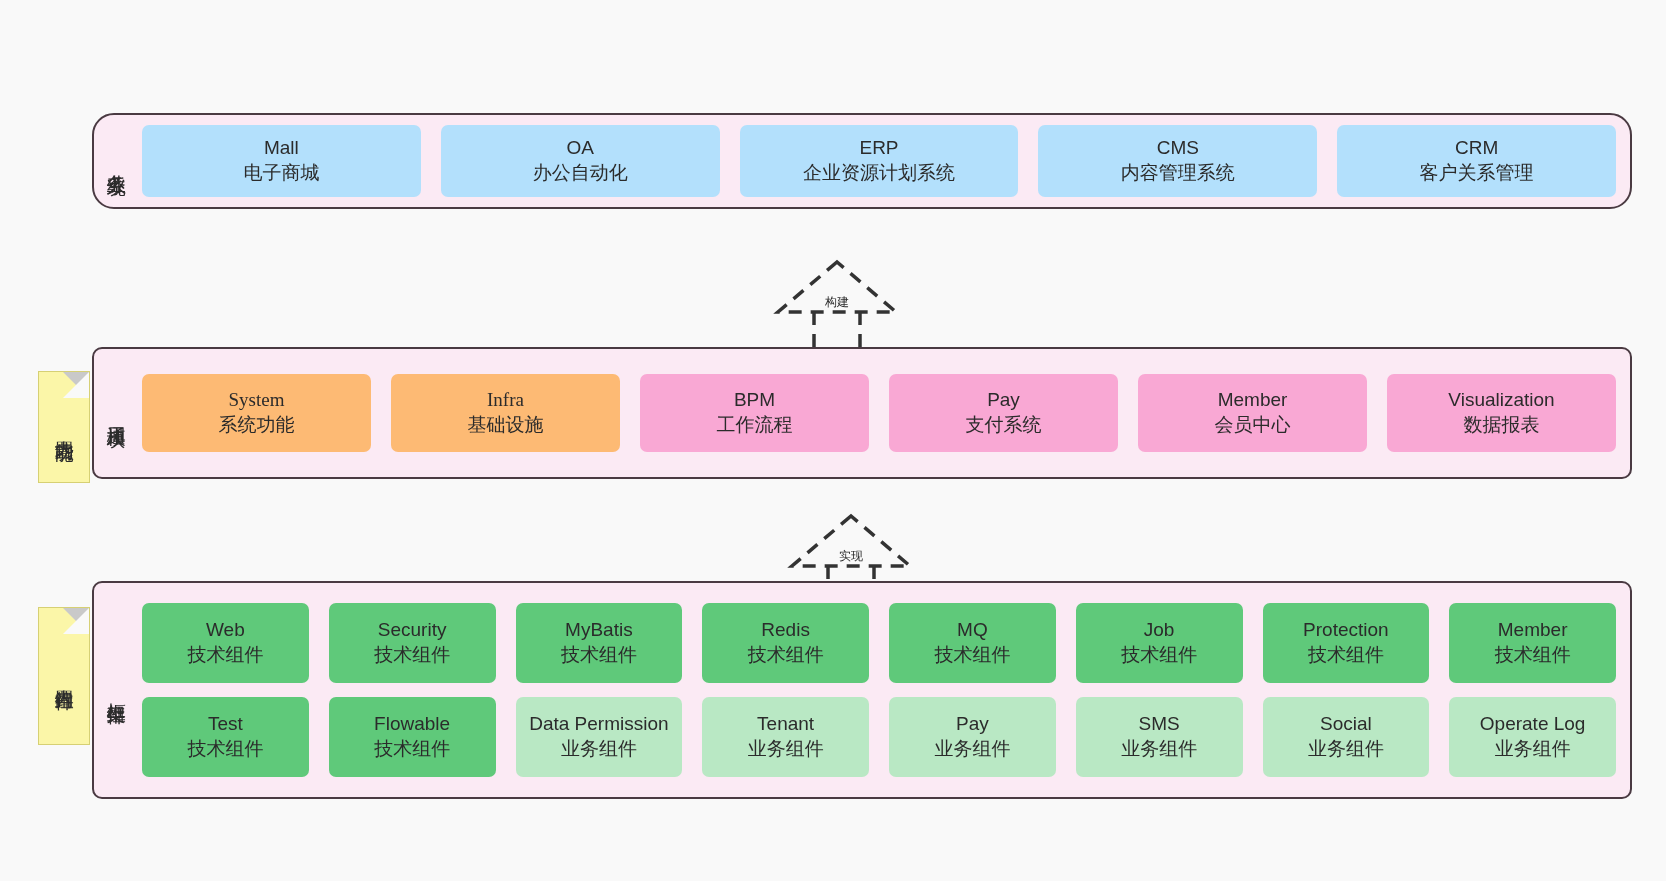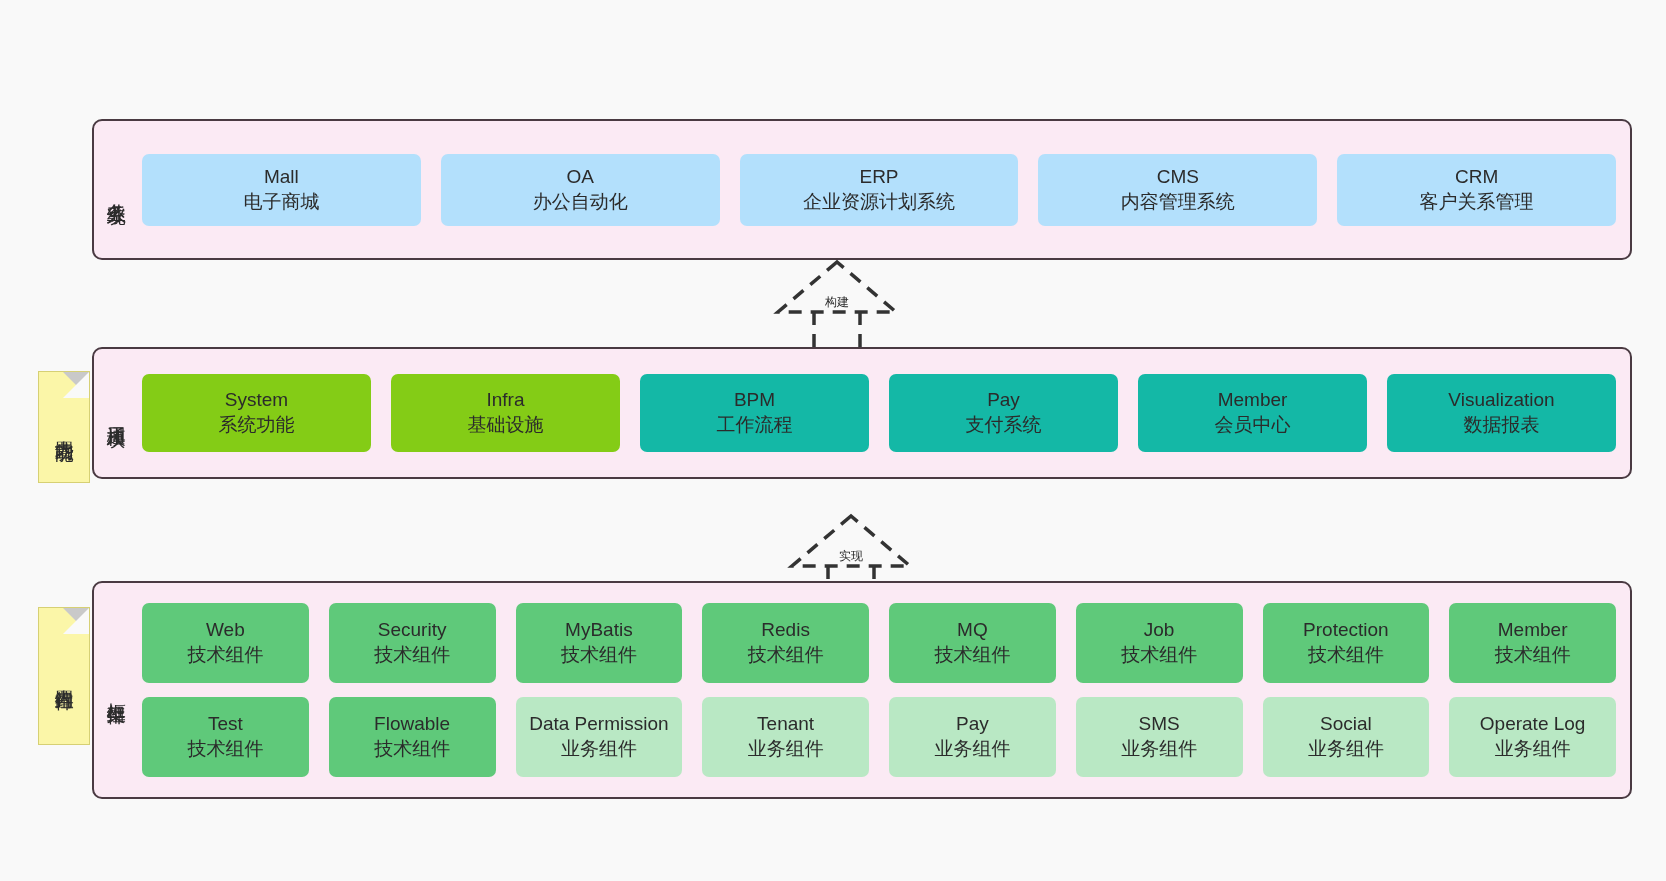--- a/index.html
+++ b/index.html
@@ -80,27 +80,27 @@
     color: #2b2b2b;
     box-sizing: border-box;
     padding: 4px 6px;
     min-width: 0;
   }
   .cell .cell-en { white-space: normal; }
   .cell .cell-cn { white-space: nowrap; }
 
   
   .c-blue       { background: #b3e0fc; }
-  .c-red        { background: #84cc16; }
-  .c-pink       { background: #14b8a6; }
+  .c-red        { background: #fdba74; font-family: Liberation Serif, serif; }
+  .c-pink       { background: #f9a8d4; }
   .c-green      { background: #5fc97a; }
   .c-lightgreen { background: #b9e8c4; }
 
   
-  #layer-business { left: 92px;  top: 119px; width: 1540px; height: 141px; }
+  #layer-business { left: 92px;  top: 113px; width: 1540px; height: 96px; border-radius: 22px; }
   #layer-modules  { left: 92px;  top: 347px; width: 1540px; height: 132px; }
   #layer-framework{ left: 92px;  top: 581px; width: 1540px; height: 218px; }
 
   #layer-business .cell  { height: 72px; }
   #layer-modules .cell   { height: 78px; }
   #layer-framework .cell { height: 80px; }
 
   
   .note {
     position: absolute;

